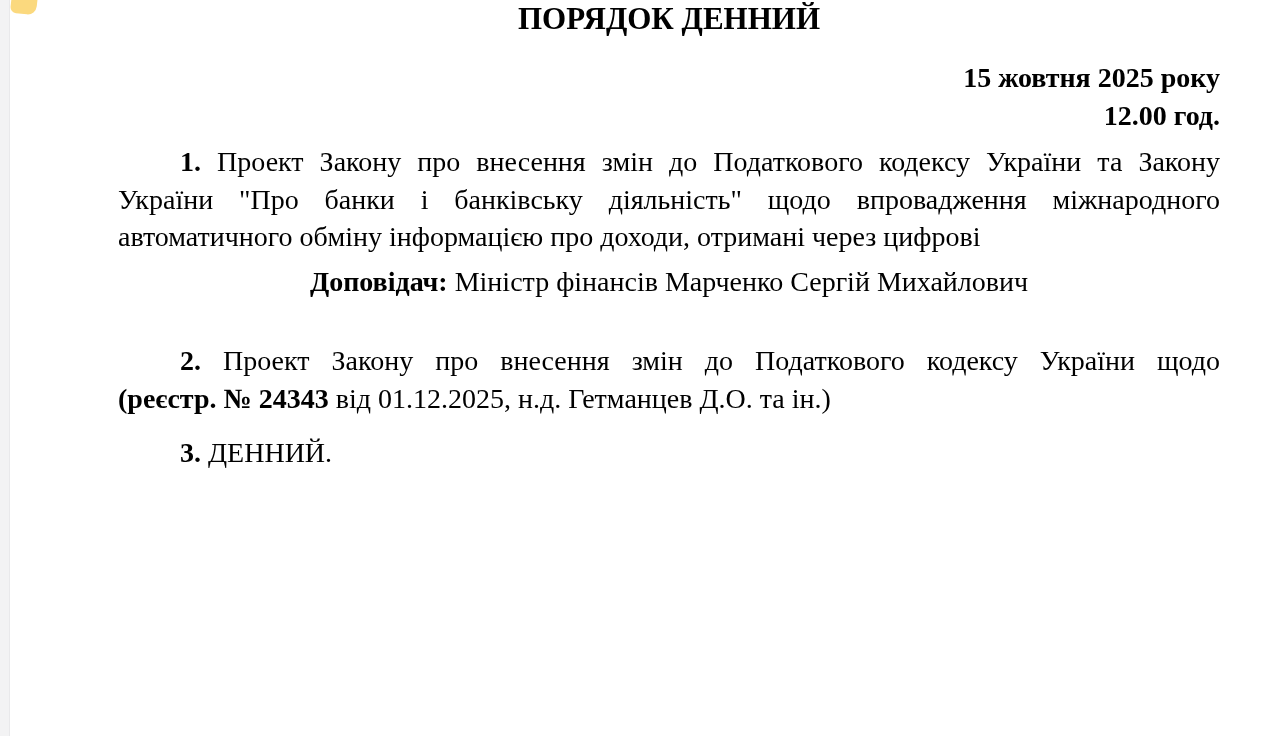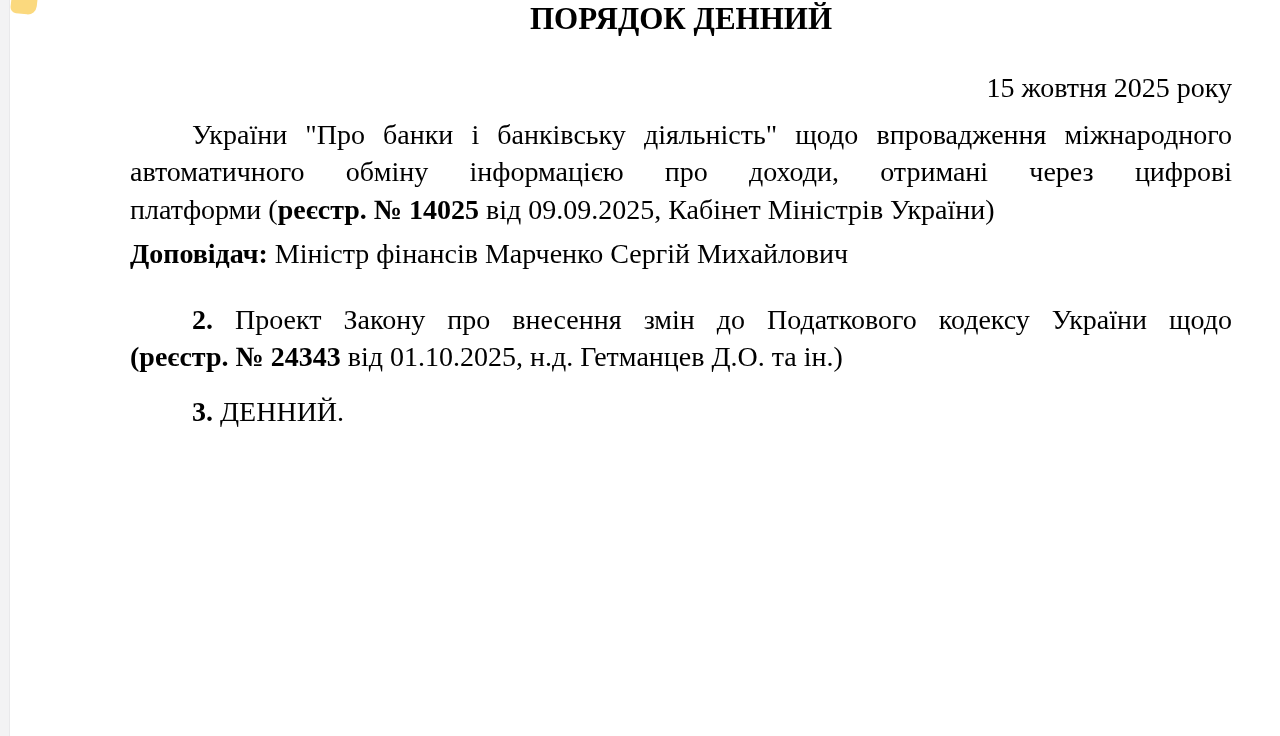--- a/index.html
+++ b/index.html
@@ -23,70 +23,71 @@
     background:var(--edge-strip);
     border-right:1px solid var(--edge-strip-border);
   }
   .corner-note{
     position:absolute;left:11px;top:-7px;width:26px;height:21px;
     background:var(--corner-note);
     border-radius:4px 6px 9px 6px;
     transform:rotate(6deg);
   }
   .content{
-    position:absolute;left:130px;top:0;width:1102px;
+    position:absolute;left:118px;top:0;width:1102px;
     font-size:28px;line-height:37.5px;
   }
   .b{font-weight:bold;}
   .doc-header{text-align:center;padding-top:1px;}
   .doc-title{font-size:31px;font-weight:bold;line-height:36px;}
   .doc-subtitle{line-height:38px;}
-  .date-block{margin-top:32px;text-align:right;font-weight:normal;}
+  .date-block{margin-top:22px;text-align:right;font-weight:bold;}
   .para{margin:0;}
   .para .tline{text-align:justify;text-align-last:justify;}
   .para .tline:last-child{text-align-last:left;}
   .para .tline:first-child{text-indent:62px;}
   .p1{margin-top:9px;}
   .sp1{margin-top:7px;}
-  .p2{margin-top:28px;}
+  .p2{margin-top:42px;}
   .sp2{margin-top:25px;}
   .p3{margin-top:17px;}
-  .speaker-line{text-align:left;}
+  .speaker-line{text-align:center;}
   .speaker-name{padding-left:0.25em;}
 </style>
 </head>
 <body>
 
 <div class="page">
   <div class="edge-strip"></div>
   <div class="corner-note"></div>
 
   <div class="content">
 
     <div class="doc-header">
       <div class="doc-title">ПОРЯДОК ДЕННИЙ</div>
     </div>
 
     <div class="date-block">
       <div>15 жовтня 2025 року</div>
+      <div>12.00 год.</div>
     </div>
 
     <div class="para p1">
+        <div class="tline"><span class="b">1.</span><span> Проект Закону про внесення змін до Податкового кодексу України та Закону</span></div>
         <div class="tline"><span>України "Про банки і банківську діяльність" щодо впровадження міжнародного</span></div>
         <div class="tline"><span>автоматичного обміну інформацією про доходи, отримані через цифрові</span></div>
-        <div class="tline"><span>платформи (</span><span class="b">реєстр. № 14025</span><span> від 09.09.2025, Кабінет Міністрів України)</span></div>
       </div>
 
     <div class="speaker-line sp1">
       <span class="b">Доповідач:</span><span class="speaker-name">Міністр фінансів Марченко Сергій Михайлович</span>
     </div>
 
     <div class="para p2">
         <div class="tline"><span class="b">2.</span><span> Проект Закону про внесення змін до Податкового кодексу України щодо</span></div>
-        <div class="tline"><span class="b">(реєстр. № 24343</span><span> від 01.10.2025, н.д. Гетманцев Д.О. та ін.)</span></div>
+        <div class="tline"><span class="b">(реєстр. № 24343</span><span> від 01.12.2025, н.д. Гетманцев Д.О. та ін.)</span></div>
       </div>
 
 
     <div class="para p3">
         <div class="tline"><span class="b">3.</span><span> ДЕННИЙ.</span></div>
       </div>
 
   </div>
 </div>
 

